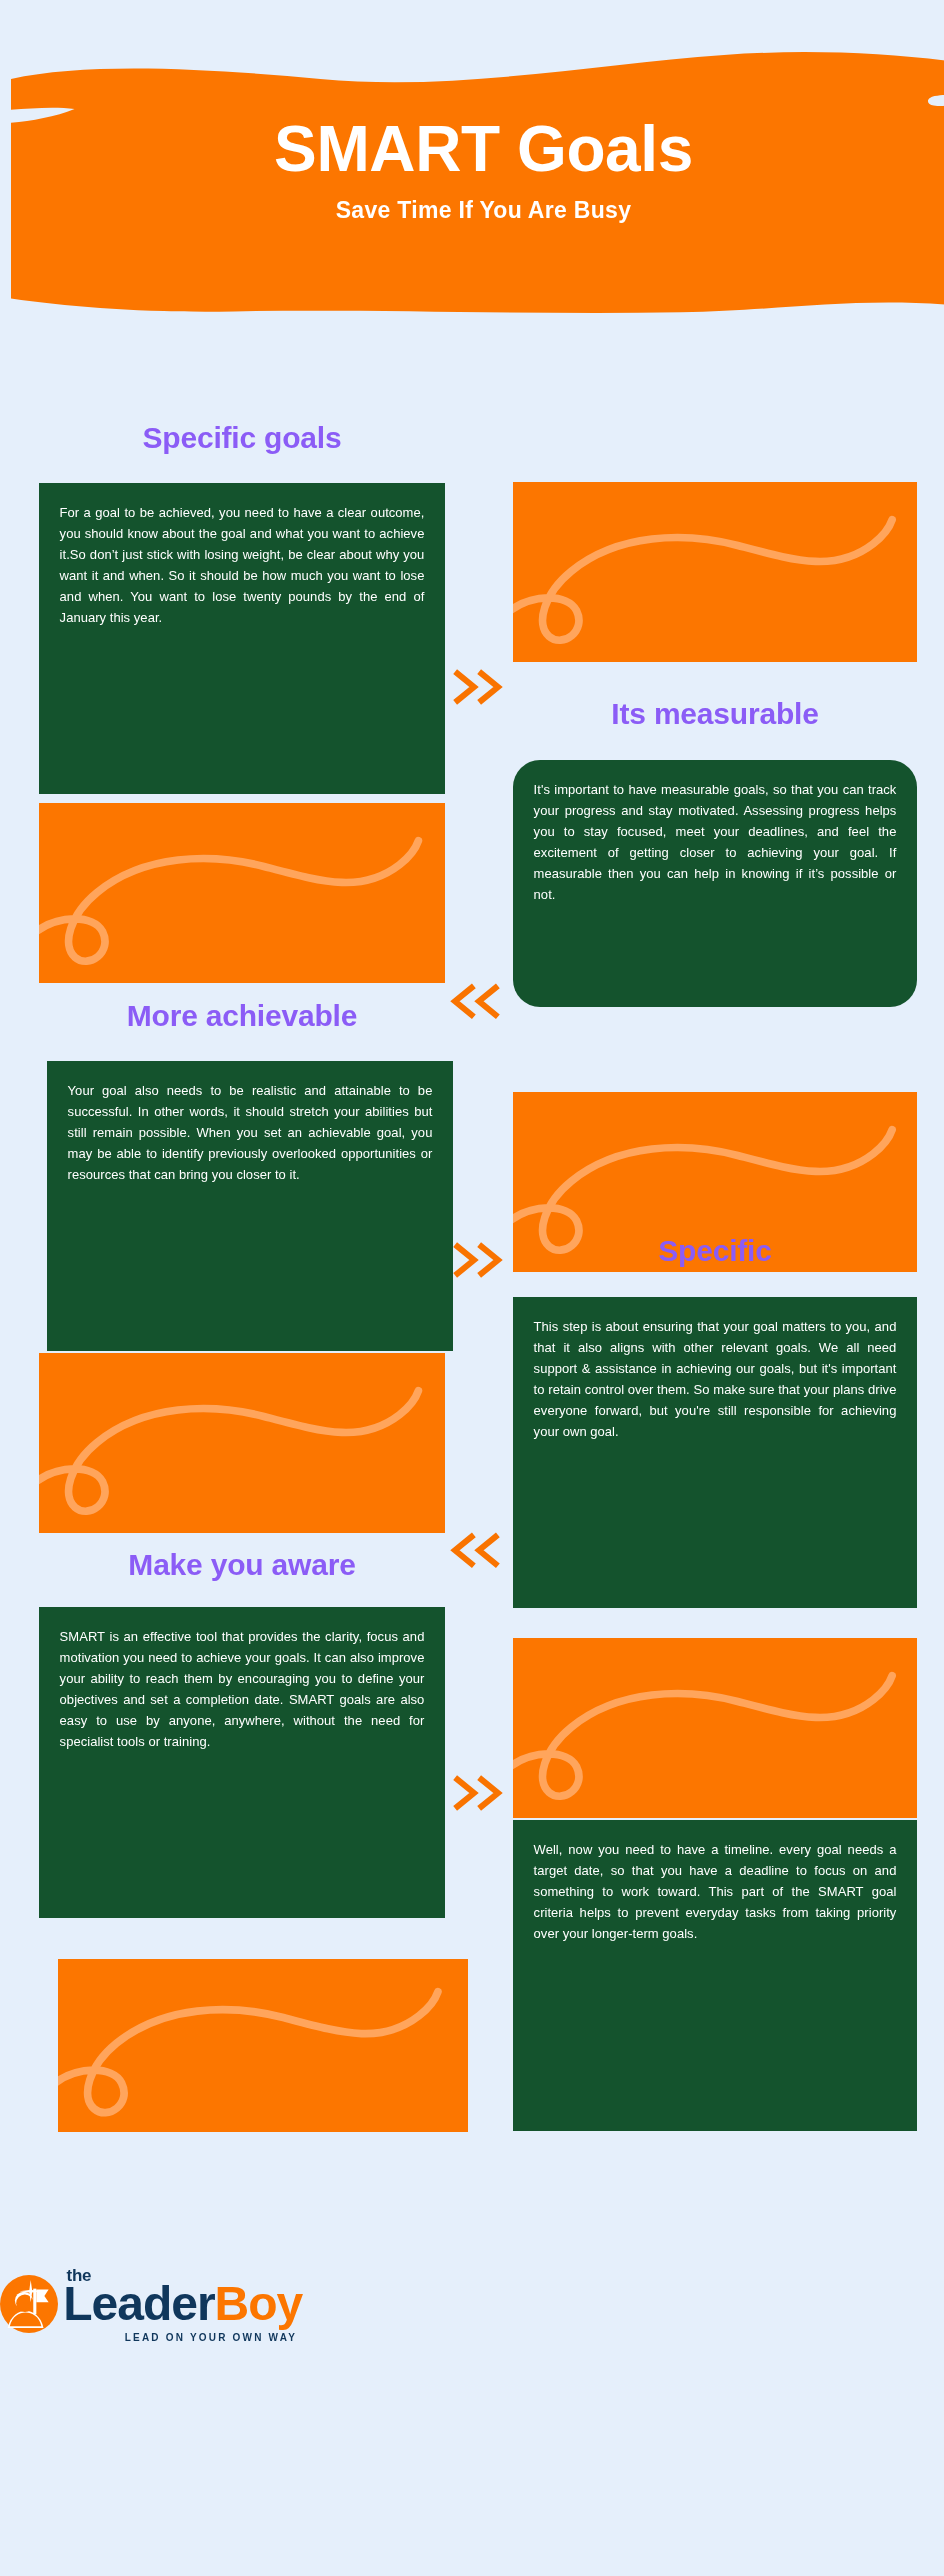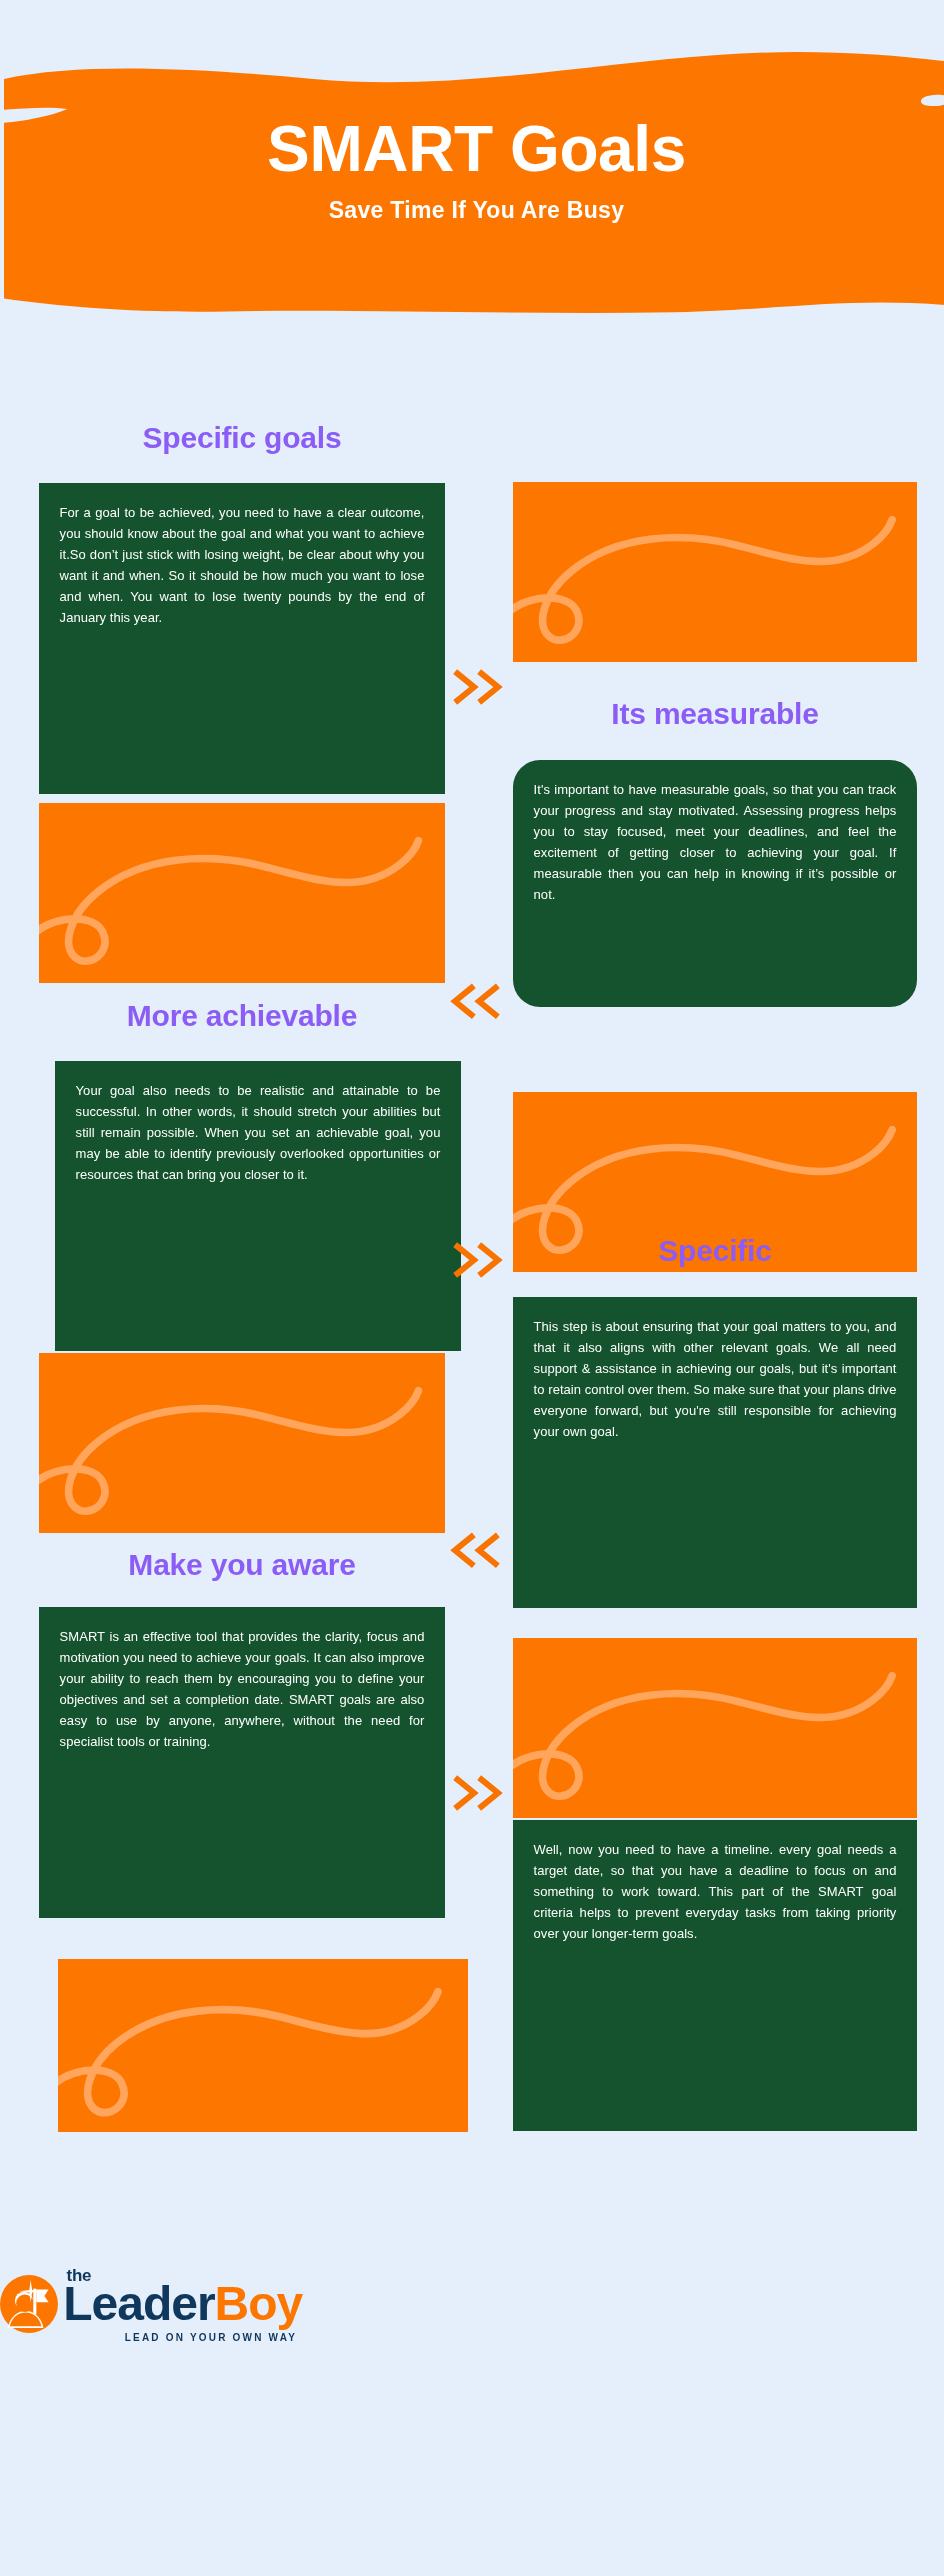--- a/index.html
+++ b/index.html
@@ -15,21 +15,21 @@
     position: relative;
     width: 945px;
     height: 2576px;
     background: #e5effb;
     overflow: hidden;
   }
 
   
   .banner-wrap {
     position: absolute;
-    left: 4px;
+    left: 11px;
     top: 0;
     width: 871px;
     height: 326px;
   }
   .banner-svg { display: block; width: 945px; height: 326px; }
 
   .banner-text {
     position: absolute;
     left: 0;
     top: 0;
@@ -186,21 +186,21 @@
 
   <div class="chev" style="left:448px; top:979px;">
     <svg width="62" height="48" viewBox="0 0 72 56">
       <path d="M30,8 L8,26 L30,44" fill="none" stroke="#f97300" stroke-width="7" stroke-linejoin="miter"></path>
       <path d="M58,8 L36,26 L58,44" fill="none" stroke="#f97300" stroke-width="7" stroke-linejoin="miter"></path>
     </svg>
   </div>
 
   <div class="abs sect-title" style="left:39px; top:999px; width:406px;">More achievable</div>
 
-  <div class="abs text-card" style="left:55px; top:1061px; width:406px; height:290px;">
+  <div class="abs text-card" style="left:47px; top:1061px; width:406px; height:290px;">
     <p>Your goal also needs to be realistic and attainable to be successful. In other words, it should stretch your abilities  but still remain possible. When you set an achievable  goal, you may be  able to  identify previously overlooked opportunities or  resources that  can bring you closer to it.</p>
   </div>
 
   <div class="abs img-card" style="left:513px; top:1092px; width:404px; height:180px;">
     <svg viewBox="0 0 471 210" preserveAspectRatio="none">
       <path d="M-6,152 C22,130 64,130 74,150 C86,174 58,194 42,180 C26,166 36,130 68,104
                C122,60 200,58 262,74 C330,92 376,106 420,72 C434,61 440,50 442,44" fill="none" stroke="#ffa55c" stroke-width="9" stroke-linecap="round"></path>
     </svg>
   </div>
 

